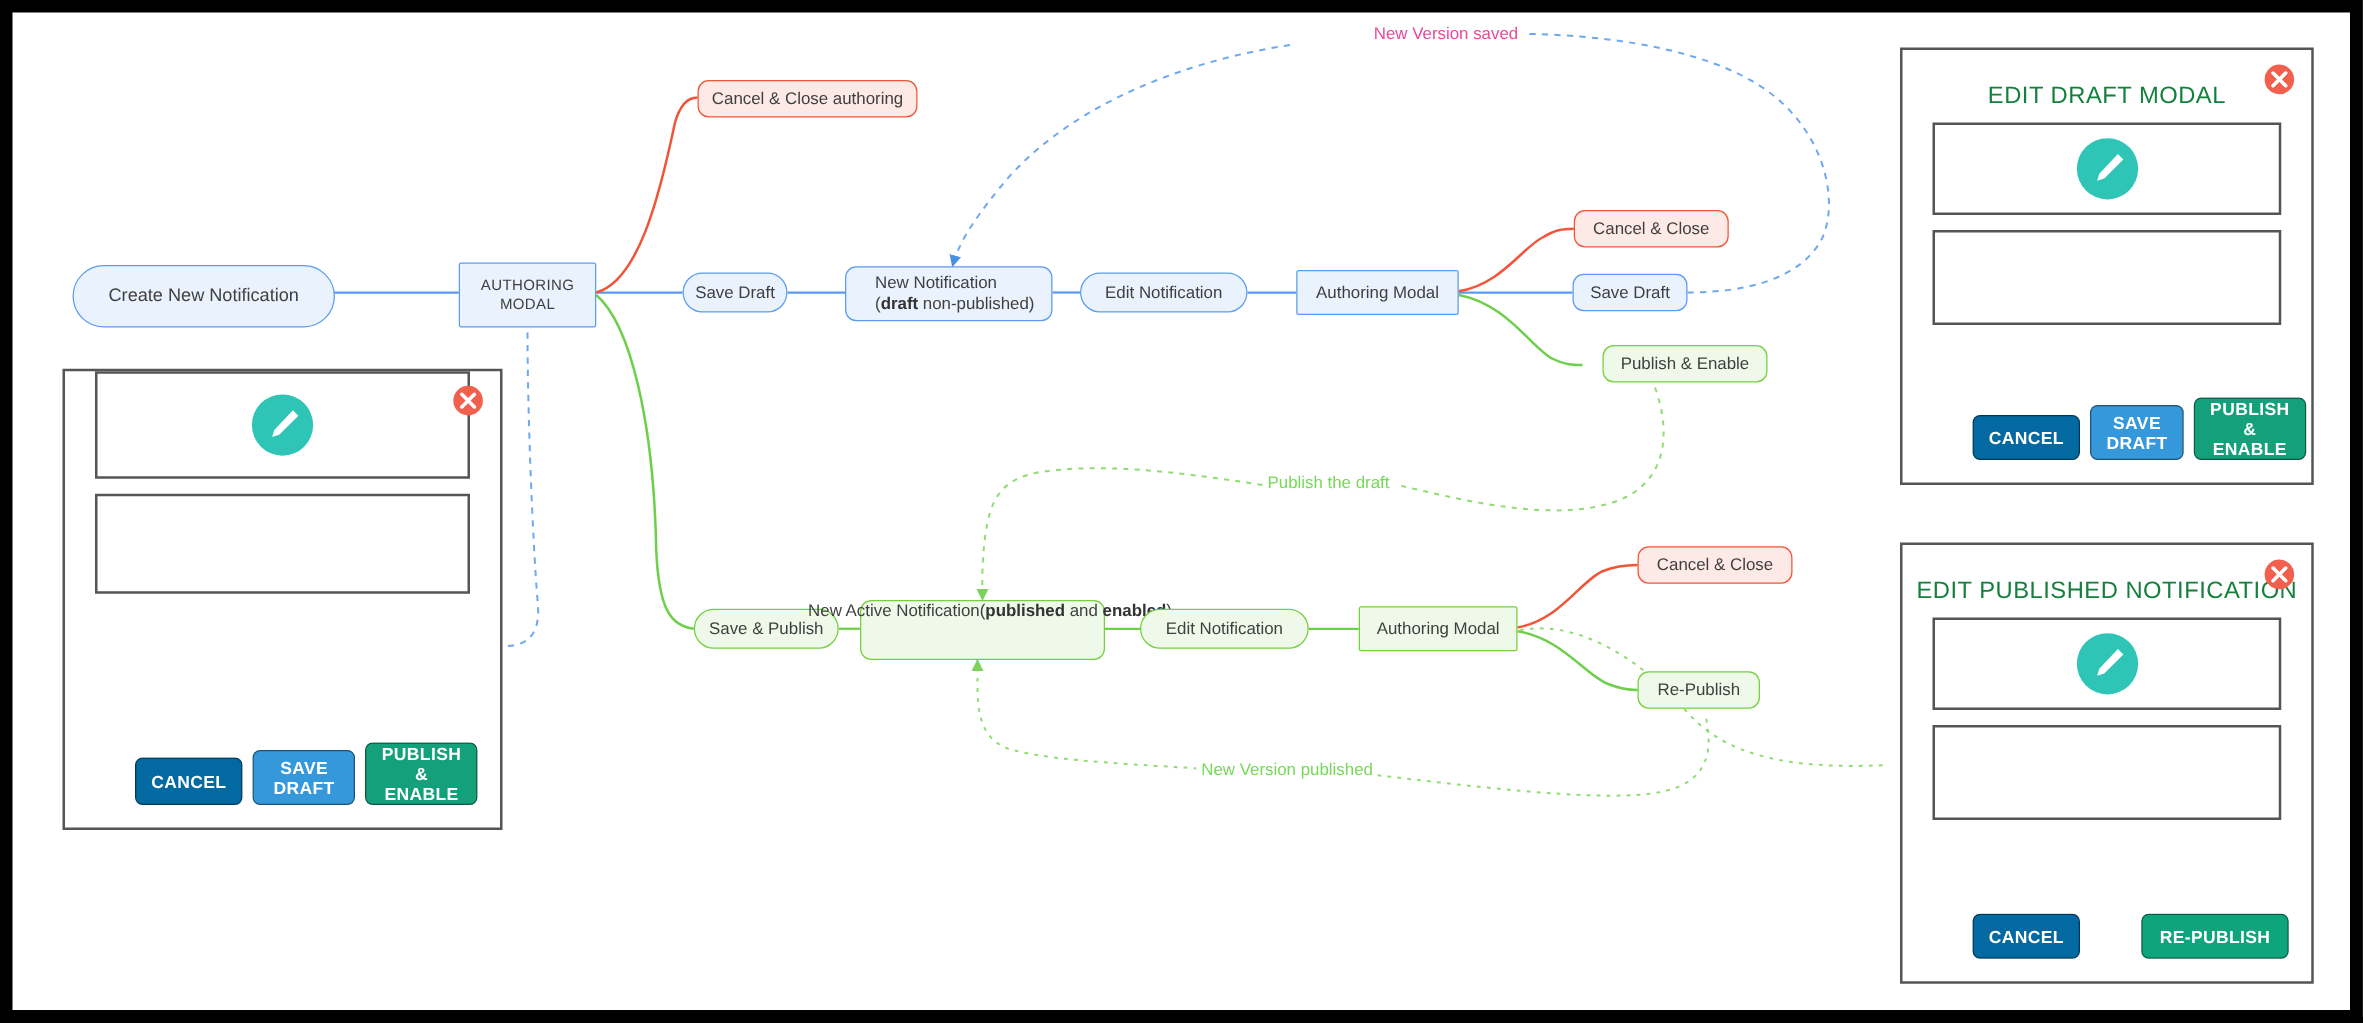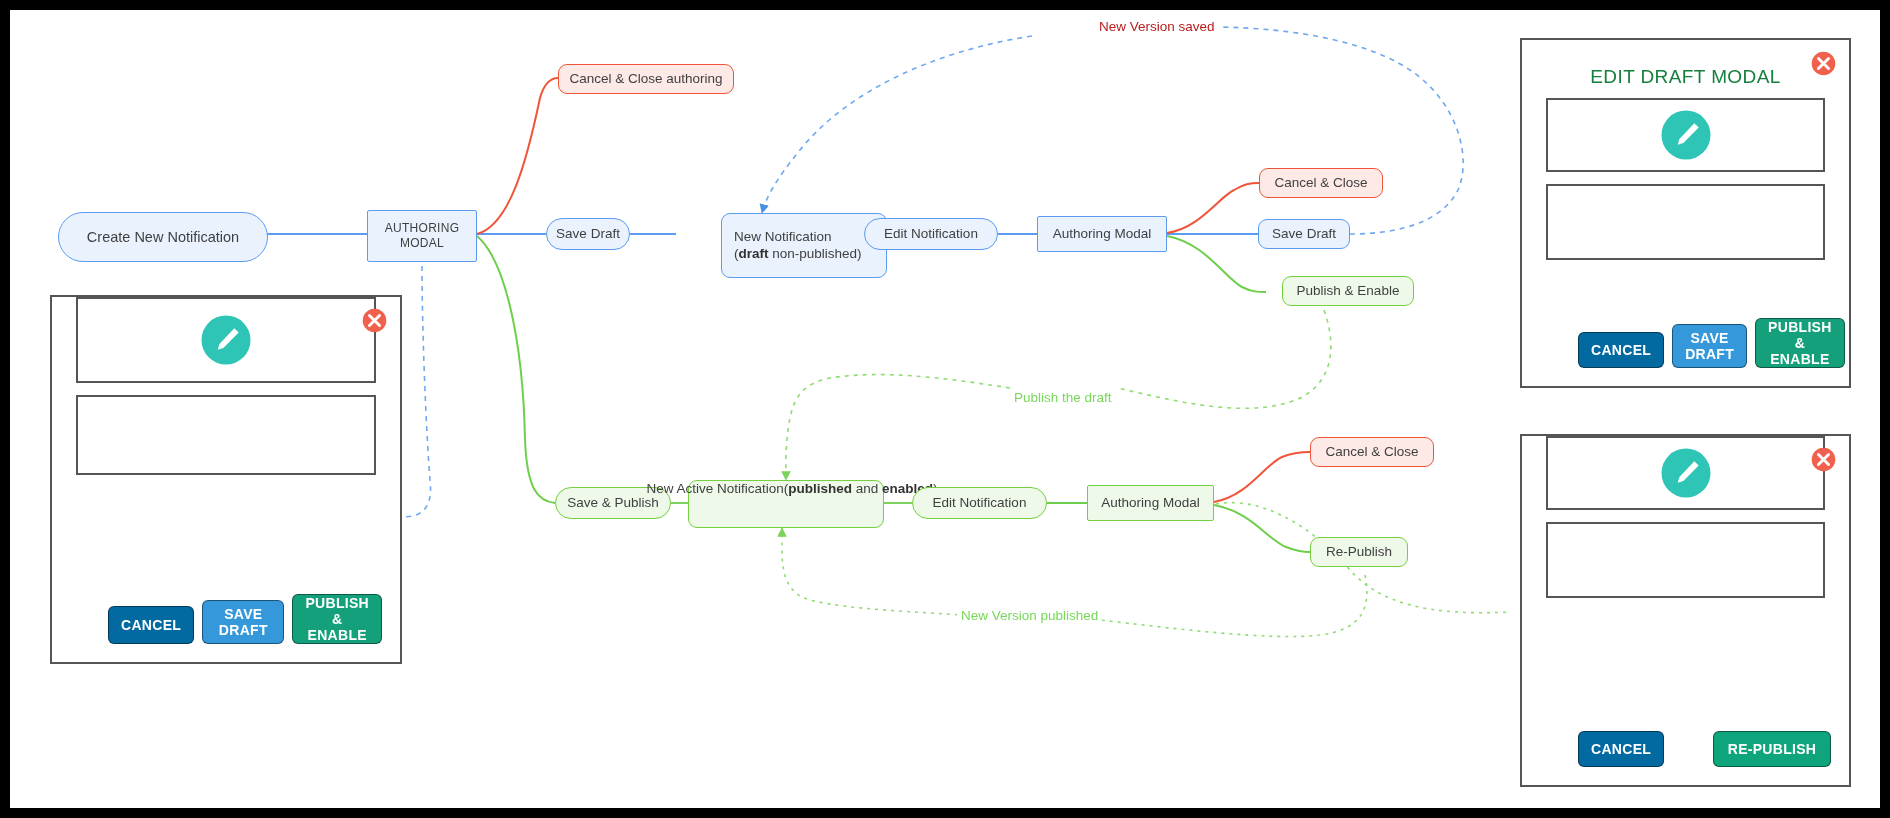--- a/index.html
+++ b/index.html
@@ -44,21 +44,21 @@
   .node b{font-weight:bold;color:#333;}
 
   
   .edge-label{
     position:absolute;
     font-size:13.5px;
     white-space:nowrap;
     background:#ffffff;
     padding:0 4px;
   }
-  .edge-label.blue{color:#b91c1c;}
+  .edge-label.blue{color:#ec4899;}
   .edge-label.green{color:#76d957;}
 
   
   .modal{
     position:absolute;
     box-sizing:border-box;
     background:#ffffff;
     border:2.4px solid #555555;
     display:flex;flex-direction:column;
   }
@@ -173,21 +173,21 @@
 
   <div class="node blue rect" style="left:357px;top:200px;width:110px;height:52px;flex-direction:column;font-size:12px;letter-spacing:.3px;">
     <span>AUTHORING</span>
     <span>MODAL</span>
   </div>
 
   <div class="node red round" style="left:548px;top:54px;width:176px;height:30px;font-size:13.5px;">Cancel &amp; Close authoring</div>
 
   <div class="node blue pill" style="left:536px;top:208px;width:84px;height:32px;font-size:13.5px;">Save Draft</div>
 
-  <div class="node blue round" style="left:666px;top:203px;width:166px;height:65px;flex-direction:column;align-items:flex-start;padding-left:12px;font-size:13.5px;margin-left:45px;">
+  <div class="node blue round" style="left:666px;top:203px;width:166px;height:44px;flex-direction:column;align-items:flex-start;padding-left:23px;font-size:13.5px;">
     <span>New Notification</span>
     <span>(<b>draft</b><span> non-published)</span></span>
   </div>
 
   <div class="node blue pill" style="left:854px;top:208px;width:134px;height:32px;font-size:13.5px;">Edit Notification</div>
 
   <div class="node blue rect" style="left:1027px;top:206px;width:130px;height:36px;font-size:13.5px;">Authoring Modal</div>
 
   <div class="node red round" style="left:1249px;top:158px;width:124px;height:30px;font-size:13.5px;">Cancel &amp; Close</div>
 
@@ -205,21 +205,21 @@
   <div class="node green pill" style="left:902px;top:477px;width:135px;height:32px;font-size:13.5px;">Edit Notification</div>
 
   <div class="node green rect" style="left:1077px;top:475px;width:127px;height:36px;font-size:13.5px;">Authoring Modal</div>
 
   <div class="node red round" style="left:1300px;top:427px;width:124px;height:30px;font-size:13.5px;">Cancel &amp; Close</div>
 
   <div class="node green round" style="left:1300px;top:527px;width:98px;height:30px;font-size:13.5px;">Re-Publish</div>
 
   <div class="edge-label blue" style="left:1085px;top:9px;">New Version saved</div>
 
-  <div class="edge-label green" style="left:1000px;top:380px;">Publish the draft</div>
+  <div class="edge-label green" style="left:1000px;top:368px;">Publish the draft</div>
 
   <div class="edge-label green" style="left:947px;top:598px;">New Version published</div>
 
   <div class="modal" style="left:40px;top:285px;width:352px;height:369px;">
     <svg class="modal-close" viewBox="0 0 32 32">
       <circle cx="16" cy="16" r="14" fill="#f1604c"></circle>
       <path d="M10,10 L22,22 M22,10 L10,22" stroke="#fff" stroke-width="3.4" stroke-linecap="round"></path>
     </svg>
     <div class="modal-box" style="height:86px;">
       <svg class="pencil-wrap" viewBox="0 0 64 64">
@@ -259,20 +259,21 @@
         <span>ENABLE</span>
       </div>
     </div>
   </div>
 
   <div class="modal" style="left:1510px;top:424px;width:331px;height:353px;">
     <svg class="modal-close" viewBox="0 0 32 32">
       <circle cx="16" cy="16" r="14" fill="#f1604c"></circle>
       <path d="M10,10 L22,22 M22,10 L10,22" stroke="#fff" stroke-width="3.4" stroke-linecap="round"></path>
     </svg>
+    <div class="modal-title">EDIT PUBLISHED NOTIFICATION</div>
     <div class="modal-box" style="height:74px;">
       <svg class="pencil-wrap" viewBox="0 0 64 64">
         <circle cx="32" cy="32" r="28" fill="#2ec4b6"></circle>
         <path d="M41.5,18.5 L46.5,23.5 L29,41 L22.5,43 L24.5,36.5 Z" fill="#ffffff"></path>
       </svg>
     </div>
     <div class="modal-box" style="height:76px;"></div>
     <div class="modal-actions">
       <div class="btn cancel" style="height:36px;">CANCEL</div>
       <div class="spacer"></div>

